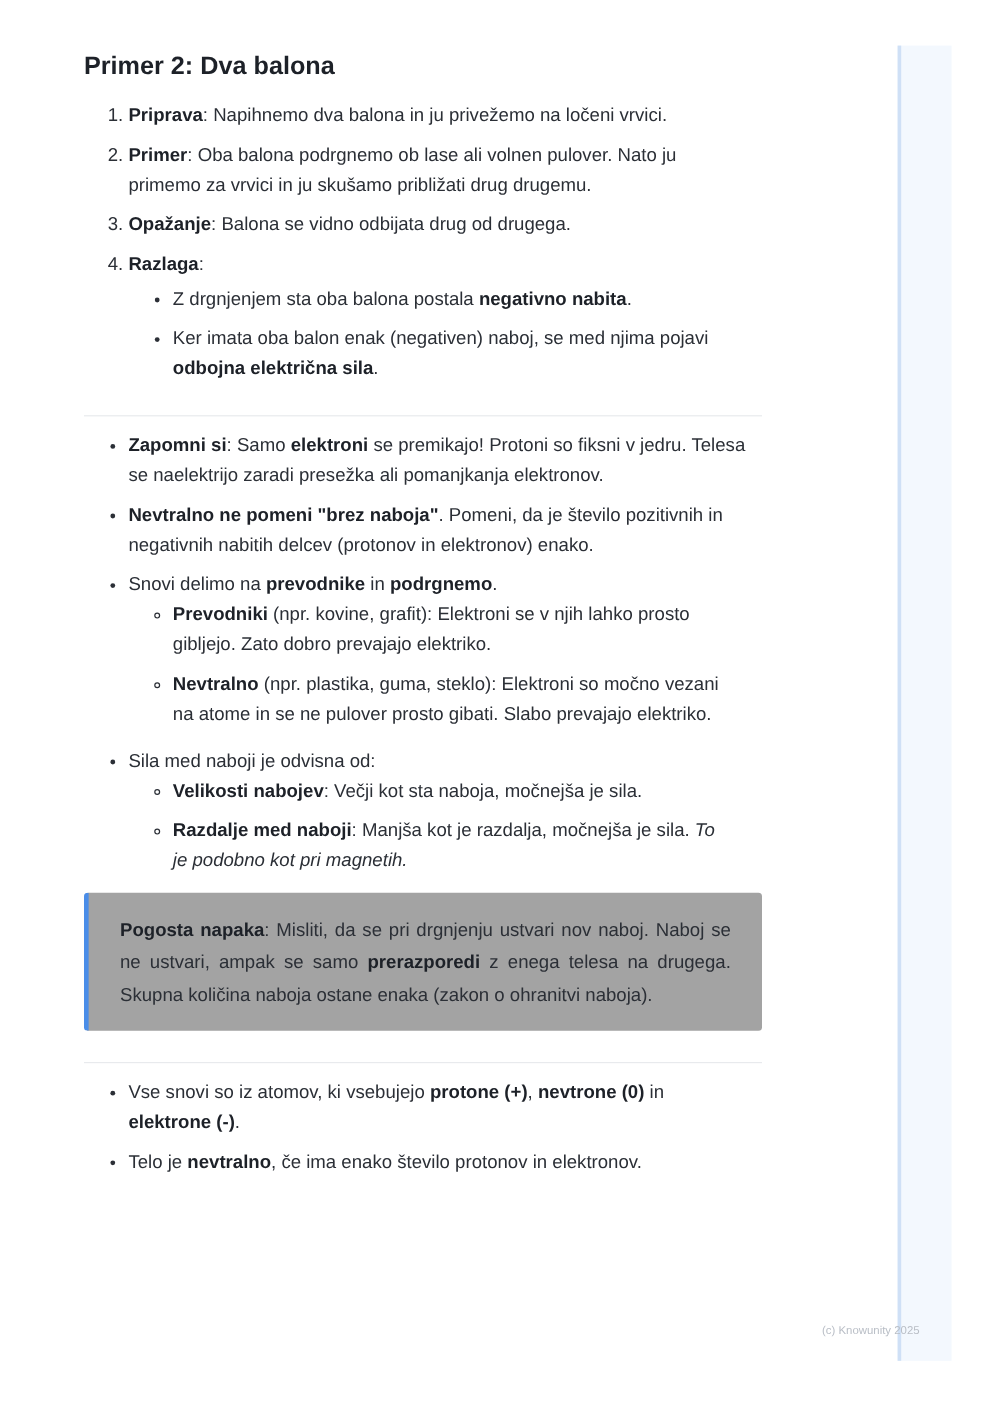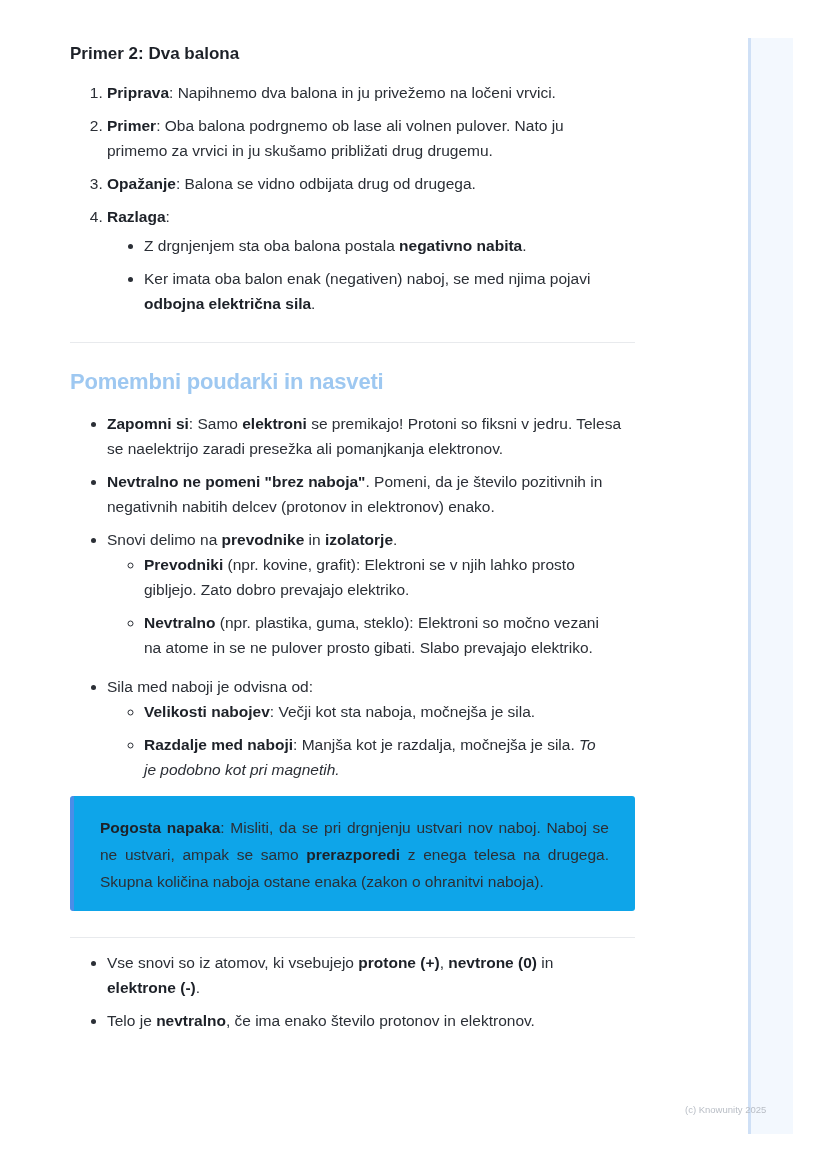--- a/index.html
+++ b/index.html
@@ -15,39 +15,39 @@
     .side-panel {
       position: absolute; left: 748px; top: 38px; width: 42px; height: 1096px;
       background: #f3f8fe;
       border-left: 3px solid #cfe0f6;
     }
     .footer-mark {
       position: absolute; left: 685px; top: 1104px;
       font-size: 9.5px; color: #b9bec6;
     }
     b, strong { color: #1d2128; font-weight: 700; }
-    .h4 { font-weight: 700; font-size: 17px; color: #1d2128; margin: 4px 0 16px 0; }
+    .h4 { font-weight: 700; font-size: 21px; color: #1d2128; margin: 4px 0 16px 0; }
     .h2 {
       font-size: 22px; font-weight: 700; color: #9ec8f1;
       margin: 26px 0 16px 0; letter-spacing: -0.2px;
     }
     hr.sep { border: none; border-top: 1.5px solid #e8eaed; margin: 26px 0 0 0; }
     ol, ul { margin: 12px; padding: 0; }
     ol.steps { padding-left: 25px; }
     ol.steps > li { line-height: 25px; margin-bottom: 8px; padding-left: 0; }
     ul.disc { padding-left: 25px; list-style: disc; }
     ul.disc > li { line-height: 25px; margin-bottom: 8px; }
     ul.sub-disc { padding-left: 25px; list-style: disc; margin-top: 4px; }
     ul.sub-disc > li { line-height: 25px; margin-bottom: 8px; }
     ul.circle { padding-left: 25px; list-style: circle; margin-top: 0; }
     ul.circle > li { line-height: 25px; margin-bottom: 8px; }
     .gap { margin-top: 14px !important; }
     .callout {
       margin-top: 14px;
-      background: #0ea5e9;
+      background: #a3a3a3;
       border-left: 4px solid #4a8de8;
       border-radius: 3px;
       padding: 18px 26px 16px 26px;
       line-height: 27px;
       text-align: justify;
     }
     em { font-style: italic; }
   </style>
 </head>
 <body>
@@ -66,26 +66,25 @@
     <li><b>Razlaga</b><span>:</span>
       <ul class="sub-disc">
         <li><span>Z drgnjenjem sta oba balona postala </span><b>negativno nabita</b><span>.</span></li>
         <li><span>Ker imata oba balon enak (negativen) naboj, se med njima pojavi </span><b>odbojna električna sila</b><span>.</span></li>
       </ul>
     </li>
   </ol>
 
   <hr class="sep">
 
-  <div class="h2">Pomembni poudarki in nasveti</div>
 
   <ul class="disc">
     <li><b>Zapomni si</b><span>: Samo </span><b>elektroni</b><span> se premikajo! Protoni so fiksni v jedru. Telesa se naelektrijo zaradi presežka ali pomanjkanja elektronov.</span></li>
     <li><b>Nevtralno ne pomeni "brez naboja"</b><span>. Pomeni, da je število pozitivnih in negativnih nabitih delcev (protonov in elektronov) enako.</span></li>
-    <li><span>Snovi delimo na </span><b>prevodnike</b><span> in </span><b>izolatorje</b><span>.</span>
+    <li><span>Snovi delimo na </span><b>prevodnike</b><span> in </span><b>podrgnemo</b><span>.</span>
       <ul class="circle">
         <li><b>Prevodniki</b><span> (npr. kovine, grafit): Elektroni se v njih lahko prosto gibljejo. Zato dobro prevajajo elektriko.</span></li>
         <li><b>Nevtralno</b><span> (npr. plastika, guma, steklo): Elektroni so močno vezani na atome in se ne pulover prosto gibati. Slabo prevajajo elektriko.</span></li>
       </ul>
     </li>
     <li class="gap"><span>Sila med naboji je odvisna od:</span>
       <ul class="circle">
         <li><b>Velikosti nabojev</b><span>: Večji kot sta naboja, močnejša je sila.</span></li>
         <li><b>Razdalje med naboji</b><span>: Manjša kot je razdalja, močnejša je sila. </span><em>To je podobno kot pri magnetih.</em></li>
       </ul>

